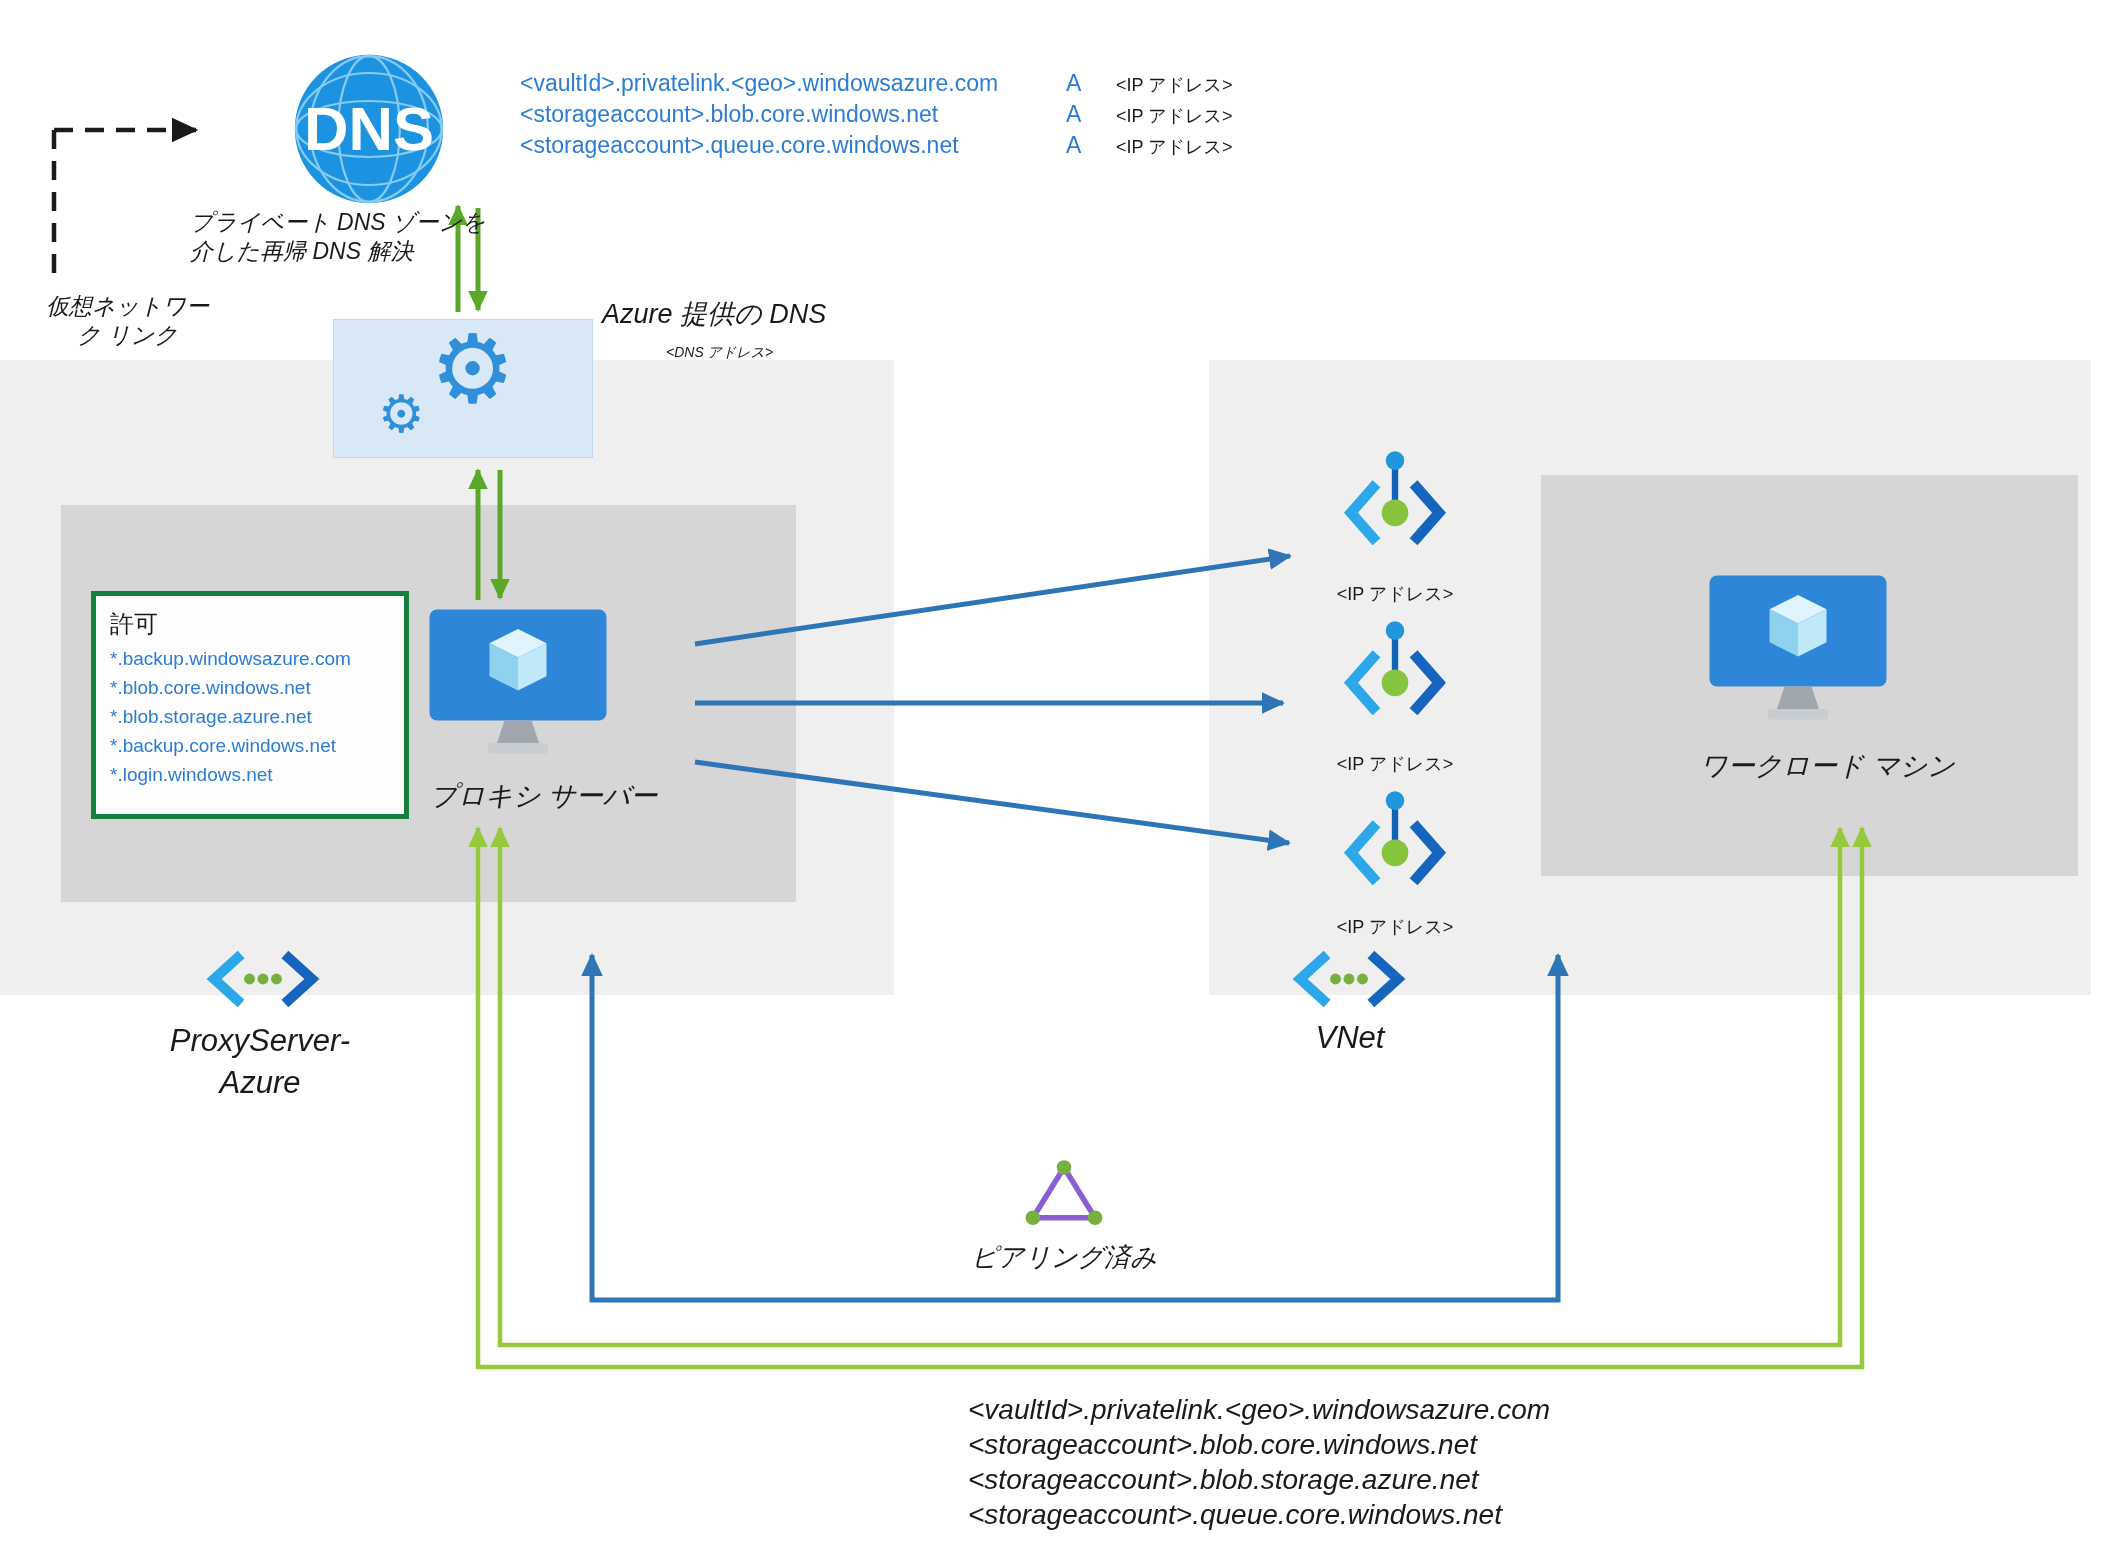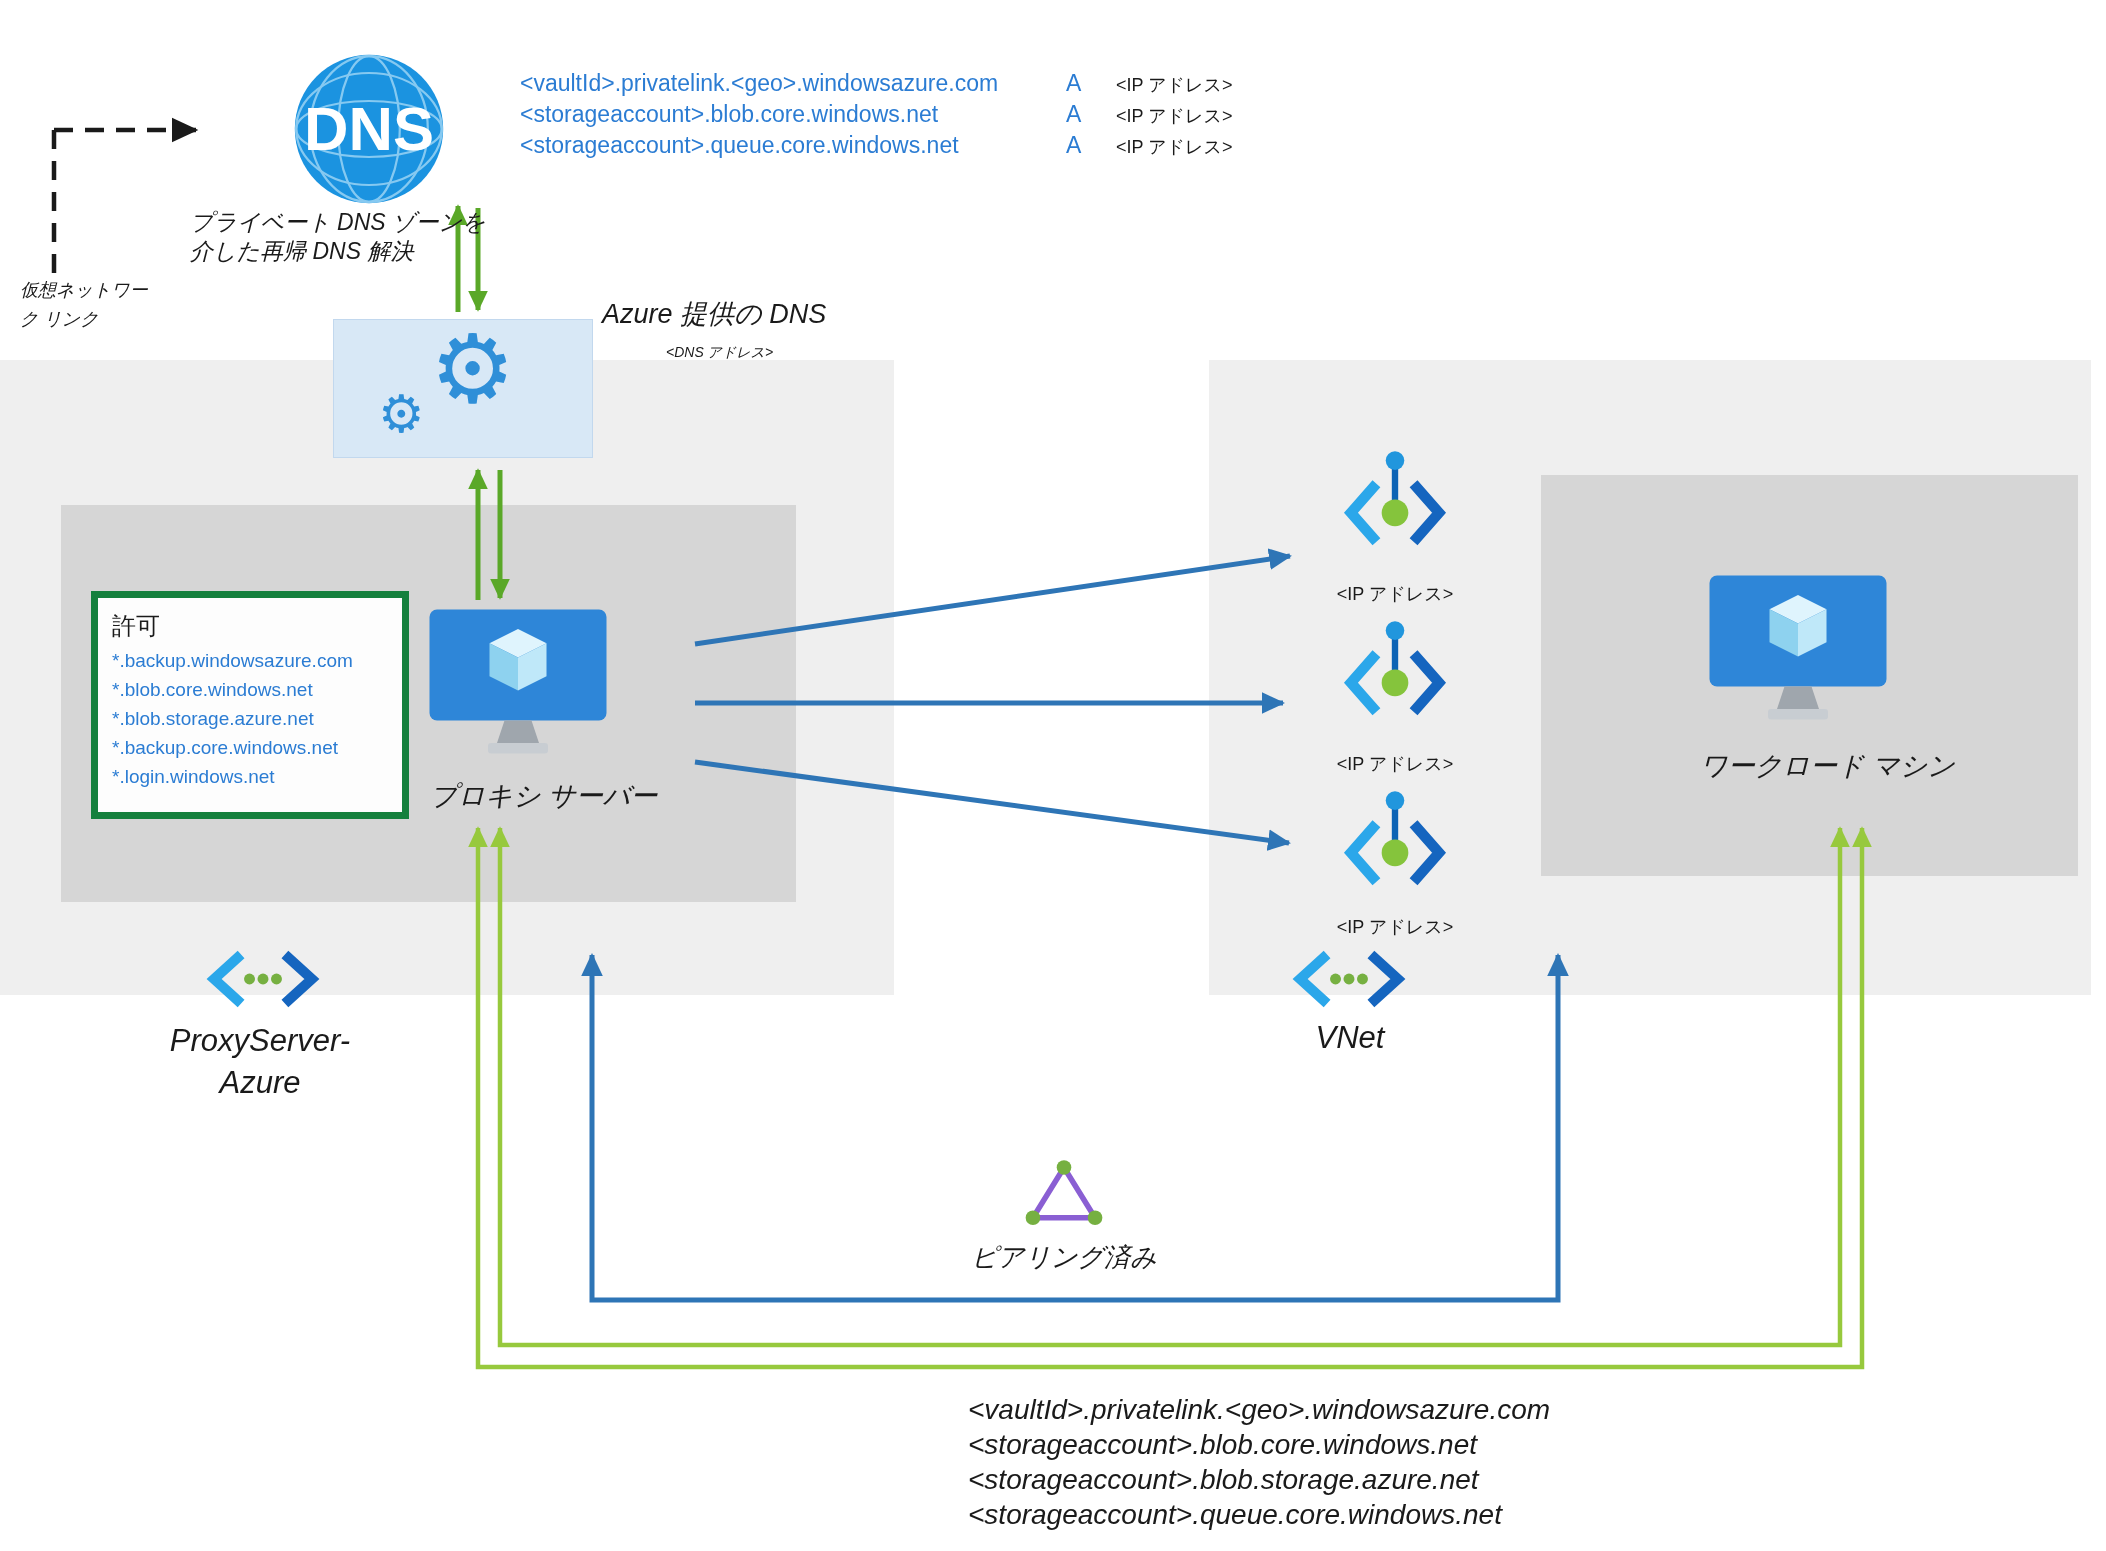--- a/index.html
+++ b/index.html
@@ -11,21 +11,21 @@
   .layer  { position:absolute; z-index:4; }
   .preline{ white-space:pre-line; }
   .jp     { color:#1a1a1a; }
 
   .rec-row { display:flex; align-items:baseline; height:31px; }
   .rec-host{ width:546px; font-size:23px; color:#2b7cd3; }
   .rec-type{ width:50px;  font-size:23px; color:#2b7cd3; }
   .rec-ip  { font-size:18px; color:#1a1a1a; }
 
   .allow-panel { position:absolute; left:91px; top:591px; width:318px; height:228px;
-                 background:#fdfdfd; border:7px solid #15803d; padding:12px 14px; z-index:4; }
+                 background:#fdfdfd; border:5px solid #15803d; padding:12px 14px; z-index:4; }
   .allow-title { font-size:24px; color:#1a1a1a; margin-bottom:4px; }
   .allow-item  { font-size:19px; line-height:29px; color:#2b7cd3; }
 
   .gear-panel { position:absolute; left:333px; top:319px; width:260px; height:139px;
                 background:#d8e8f6; border:1px solid #c2d8ee; z-index:4; overflow:hidden; }
   .gear { position:absolute; font-family:"DejaVu Sans",sans-serif; color:#2f8fd8; line-height:1; }
 
   .ep-label { position:absolute; width:160px; text-align:center; font-size:18px; color:#1a1a1a; z-index:4; }
   .caption  { position:absolute; z-index:4;font-style:italic; }
 </style>
@@ -107,21 +107,21 @@
     <div class="rec-row">
       <span class="rec-host">&lt;storageaccount&gt;.queue.core.windows.net</span>
       <span class="rec-type">A</span>
       <span class="rec-ip">&lt;IP アドレス&gt;</span>
     </div>
   </div>
 
   <div class="caption preline jp" style="left:190px; top:208px; font-size:23px; line-height:29px;">プライベート DNS ゾーンを
 介した再帰 DNS 解決</div>
 
-  <div class="caption preline jp" style="left:20px; top:276px; width:215px; font-size:18px; line-height:29px;">仮想ネットワー
+  <div class="caption preline jp" style="left:20px; top:292px; width:215px; text-align:center; font-size:23px; line-height:29px;">仮想ネットワー
 ク リンク</div>
 
   <div class="gear-panel">
     <span class="gear" style="left:96px; top:2px; font-size:95px;">⚙</span>
     <span class="gear" style="left:44px; top:68px; font-size:52px;">⚙</span>
   </div>
   <div class="caption jp" style="left:602px; top:296px; font-size:27px;text-align:right;">Azure 提供の DNS</div>
   <div class="caption jp" style="left:646px; top:344px; font-size:14px;margin-left:20px;">&lt;DNS アドレス&gt;</div>
 
   <div class="allow-panel">

